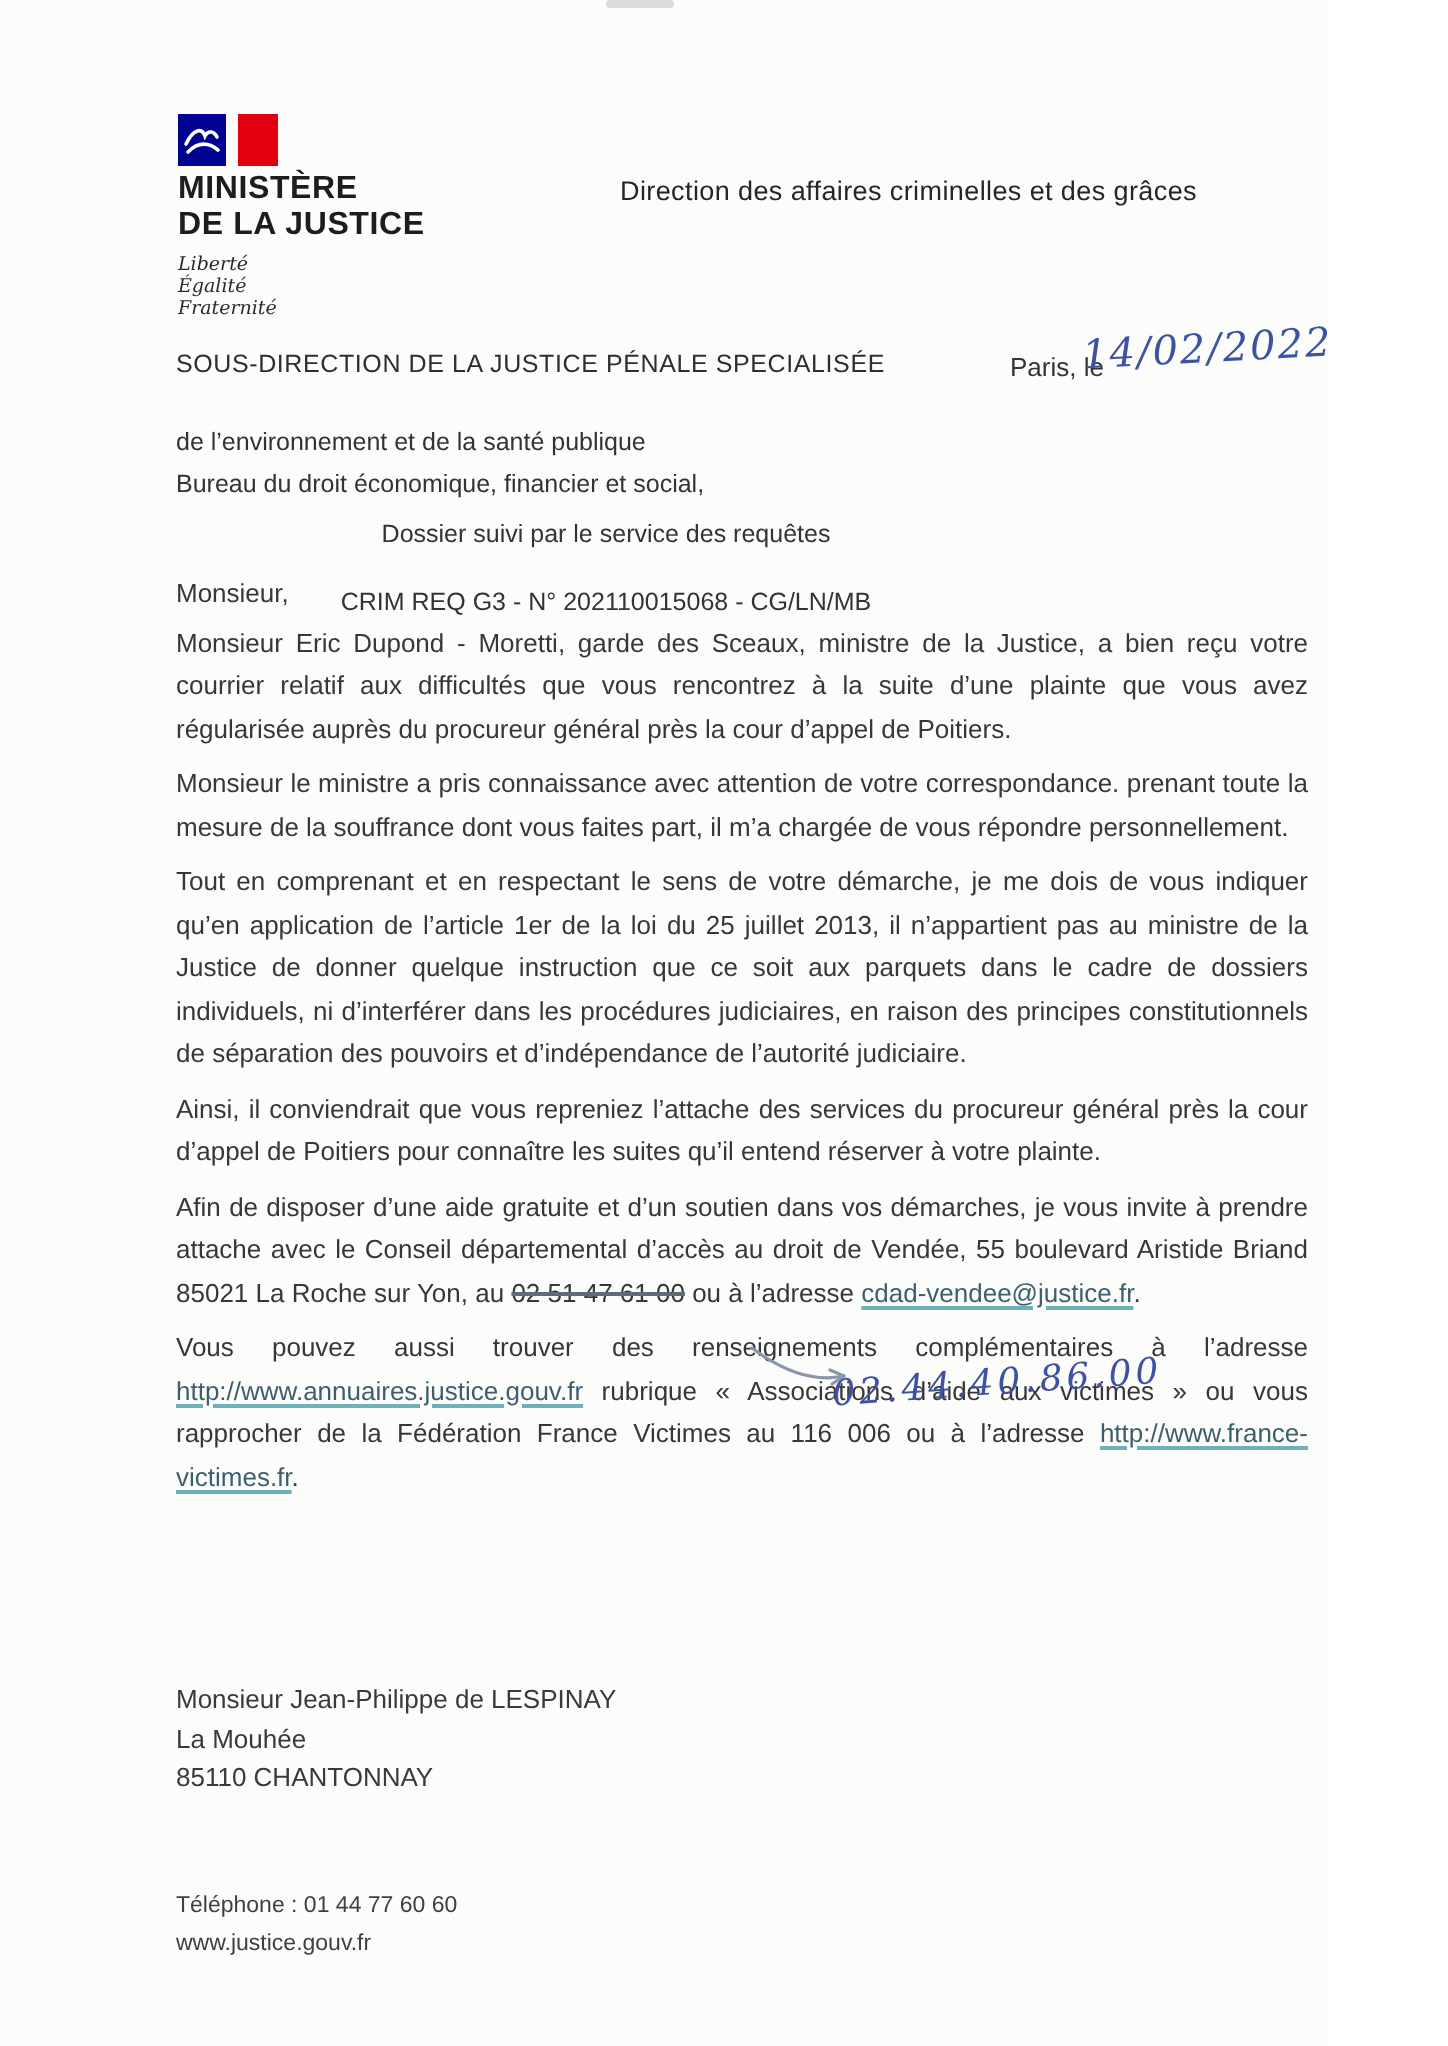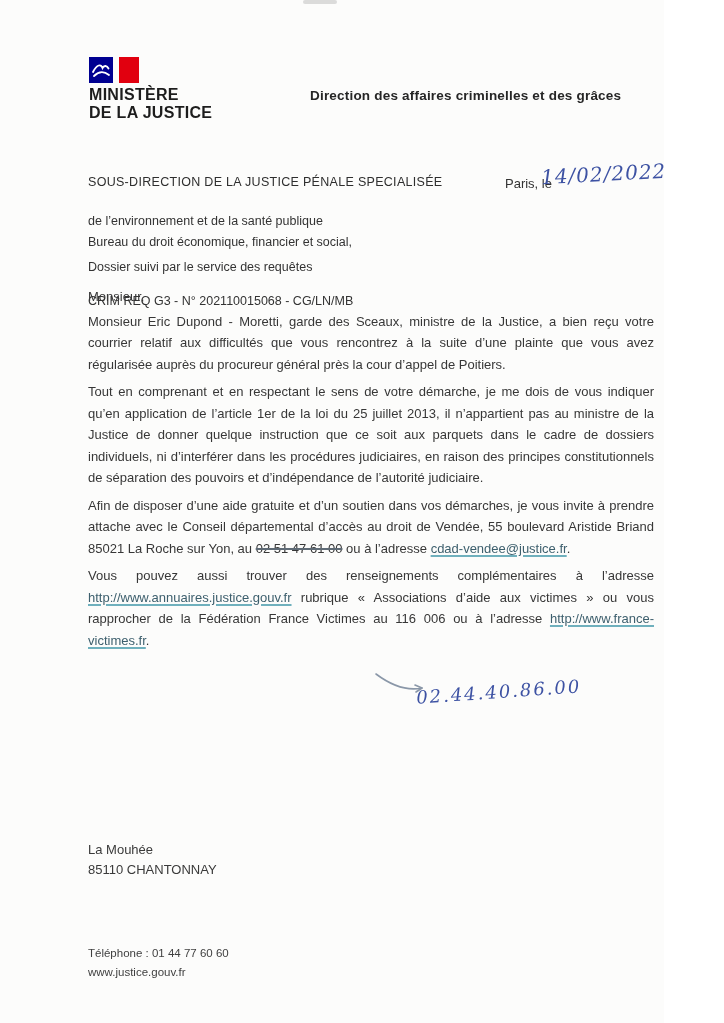--- a/index.html
+++ b/index.html
@@ -14,26 +14,26 @@
   
   .artifact-top{position:absolute;left:303px;top:0;width:34px;height:4px;background:#bfbfbf;opacity:.55;border-radius:2px;}
   .artifact-right{position:absolute;left:684px;top:250px;width:42px;height:2px;background:#dedede;transform:rotate(-7deg);}
   
   .logo-block{position:absolute;left:89px;top:57px;}
   .flag{width:50px;height:26px;display:block;}
   .ministry{margin-top:3px;font-weight:800;font-size:16px;line-height:18px;letter-spacing:.3px;color:#1d1d1d;}
   .motto{margin-top:5px;font-family:"DejaVu Serif",serif;font-style:italic;font-size:9.5px;line-height:11px;color:#2a2a2a;}
   .direction{
     position:absolute;left:310px;top:88px;width:350px;
-    font-weight:700;font-size:13.5px;color:#262626;letter-spacing:.2px;
+    font-weight:400;font-size:13.5px;color:#262626;letter-spacing:.2px;
   }
   
   .ref-block{position:absolute;left:88px;top:172px;width:430px;font-size:12.5px;line-height:21px;color:#333;}
   .ref-sousdir{font-size:12.5px;letter-spacing:.3px;margin-bottom:18px;color:#2e2e2e;}
-  .ref-dossier{margin-top:4px;line-height:20px;}
+  .ref-dossier{margin-top:4px;line-height:20px;text-align:center;}
   .city-date{position:absolute;left:505px;top:176px;font-size:13px;color:#333;}
   .hw{font-family:"DejaVu Serif",serif;font-style:italic;color:var(--ink-handwriting,#3d52a3);}
   .hw-date{position:absolute;left:541px;top:162px;font-size:20px;letter-spacing:1px;transform:rotate(-3deg);}
   
   .body-block{position:absolute;left:88px;top:286px;width:566px;font-size:13px;line-height:21.5px;color:#373737;}
   .body-block p{margin:0 0 6px 0;text-align:justify;}
   .body-block p.salutation{text-align:left;margin-bottom:3px;}
   .struck{text-decoration:line-through;text-decoration-color:#5f6b76;text-decoration-thickness:1.5px;}
   a.doc-link{color:#3d5f6d;text-decoration:underline;text-decoration-color:#6fb0bd;text-decoration-thickness:1.5px;text-underline-offset:2px;cursor:pointer;}
   
@@ -55,56 +55,64 @@
   <div class="logo-block">
     <svg class="flag" viewBox="0 0 50 26">
       <rect x="0" y="0" width="24" height="26" fill="var(--flag-blue,#000091)"></rect>
       <path d="M4 15 C8 7, 12 7, 13.5 11 C15 8, 18 8.5, 19.5 11.5 M5 19 C10 14, 15 14, 20 18" stroke="#ffffff" fill="none" stroke-width="1.8" stroke-linecap="round"></path>
       <rect x="30" y="0" width="20" height="26" fill="var(--flag-red,#e1000f)"></rect>
     </svg>
     <div class="ministry">
       <span>MINISTÈRE</span><br>
       <span>DE LA JUSTICE</span>
     </div>
+    <div class="motto">
+      <div>Liberté</div>
+      <div>Égalité</div>
+      <div>Fraternité</div>
+    </div>
   </div>
 
   <div class="direction">Direction des affaires criminelles et des grâces</div>
 
   <div class="ref-block">
     <div class="ref-sousdir">SOUS-DIRECTION DE LA JUSTICE PÉNALE SPECIALISÉE</div>
     <div>de l’environnement et de la santé publique</div>
     <div>Bureau du droit économique, financier et social,</div>
     <div class="ref-dossier">Dossier suivi par le service des requêtes</div>
     <div class="ref-dossier" style="margin-top:14px;">CRIM REQ G3 - N° 202110015068 - CG/LN/MB</div>
   </div>
 
   <div class="city-date">Paris, le</div>
   <div class="hw hw-date">14/02/2022</div>
 
   <div class="body-block">
     <p class="salutation">Monsieur,</p>
 
     <p>Monsieur Eric Dupond - Moretti, garde des Sceaux, ministre de la Justice, a bien reçu votre courrier relatif aux difficultés que vous rencontrez à la suite d’une plainte que vous avez régularisée auprès du procureur général près la cour d’appel de Poitiers.</p>
 
+    <p>Monsieur le ministre a pris connaissance avec attention de votre correspondance. prenant toute la mesure de la souffrance dont vous faites part, il m’a chargée de vous répondre personnellement.</p>
 
     <p>Tout en comprenant et en respectant le sens de votre démarche, je me dois de vous indiquer qu’en application de l’article 1er de la loi du 25 juillet 2013, il n’appartient pas au ministre de la Justice de donner quelque instruction que ce soit aux parquets dans le cadre de dossiers individuels, ni d’interférer dans les procédures judiciaires, en raison des principes constitutionnels de séparation des pouvoirs et d’indépendance de l’autorité judiciaire.</p>
 
+    <p>Ainsi, il conviendrait que vous repreniez l’attache des services du procureur général près la cour d’appel de Poitiers pour connaître les suites qu’il entend réserver à votre plainte.</p>
 
     <p><span>Afin de disposer d’une aide gratuite et d’un soutien dans vos démarches, je vous invite à prendre attache avec le Conseil départemental d’accès au droit de Vendée, 55 boulevard Aristide Briand 85021 La Roche sur Yon, au </span><span class="struck">02 51 47 61 00</span><span> ou à l’adresse </span><a class="doc-link">cdad-vendee@justice.fr</a><span>.</span></p>
 
     <p><span>Vous pouvez aussi trouver des renseignements complémentaires à l’adresse </span><a class="doc-link">http://www.annuaires.justice.gouv.fr</a><span> rubrique « Associations d’aide aux victimes » ou vous rapprocher de la Fédération France Victimes au 116 006 ou à l’adresse </span><a class="doc-link">http://www.france-victimes.fr</a><span>.</span></p>
   </div>
 
   <svg class="hw-arrow" width="58" height="32" viewBox="0 0 58 32">
     <path d="M4 6 C 20 18, 36 23, 50 20" stroke="#8a97a8" stroke-width="1.6" fill="none" stroke-linecap="round"></path>
     <path d="M50 20 l-7 -3 M50 20 l-6 4" stroke="#8a97a8" stroke-width="1.6" fill="none" stroke-linecap="round"></path>
   </svg>
   <div class="hw hw-phone">02.44.40.86.00</div>
 
   <div class="recipient">
+    <div>Monsieur Jean-Philippe de LESPINAY</div>
     <div>La Mouhée</div>
     <div>85110 CHANTONNAY</div>
   </div>
 
   <div class="footer">
     <div>Téléphone : 01 44 77 60 60</div>
     <div>www.justice.gouv.fr</div>
   </div>
 
 </div>

